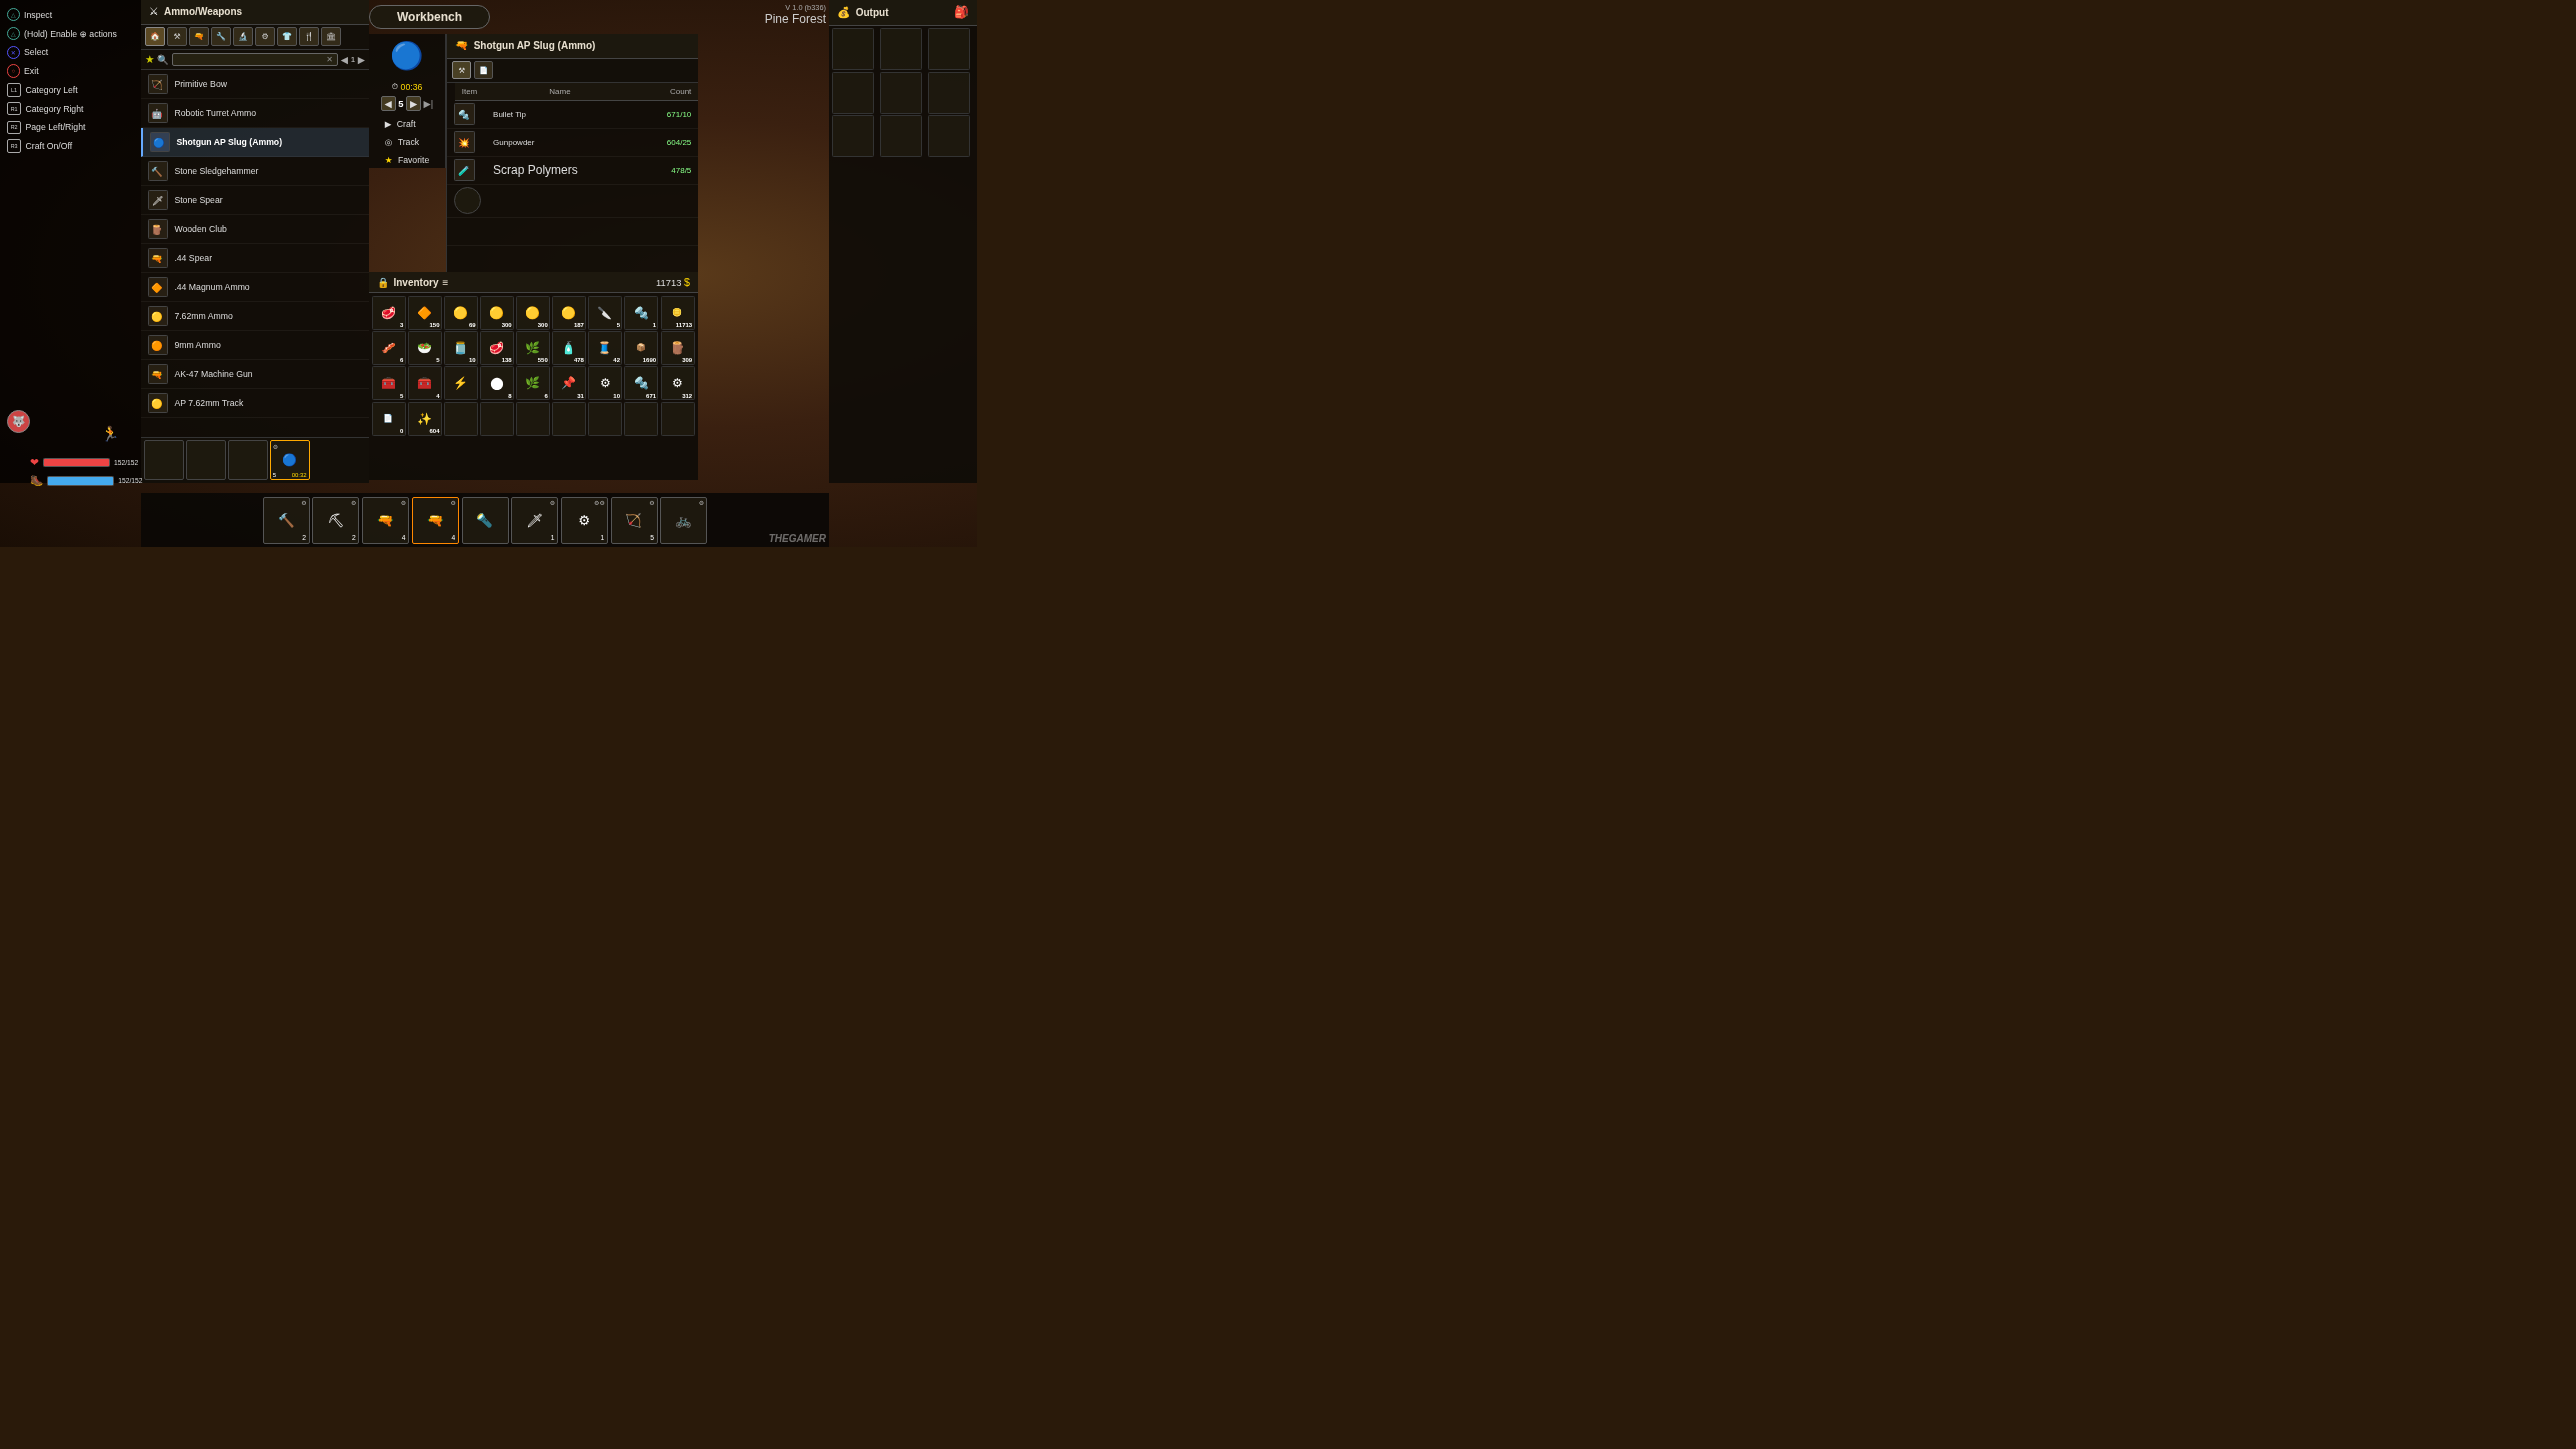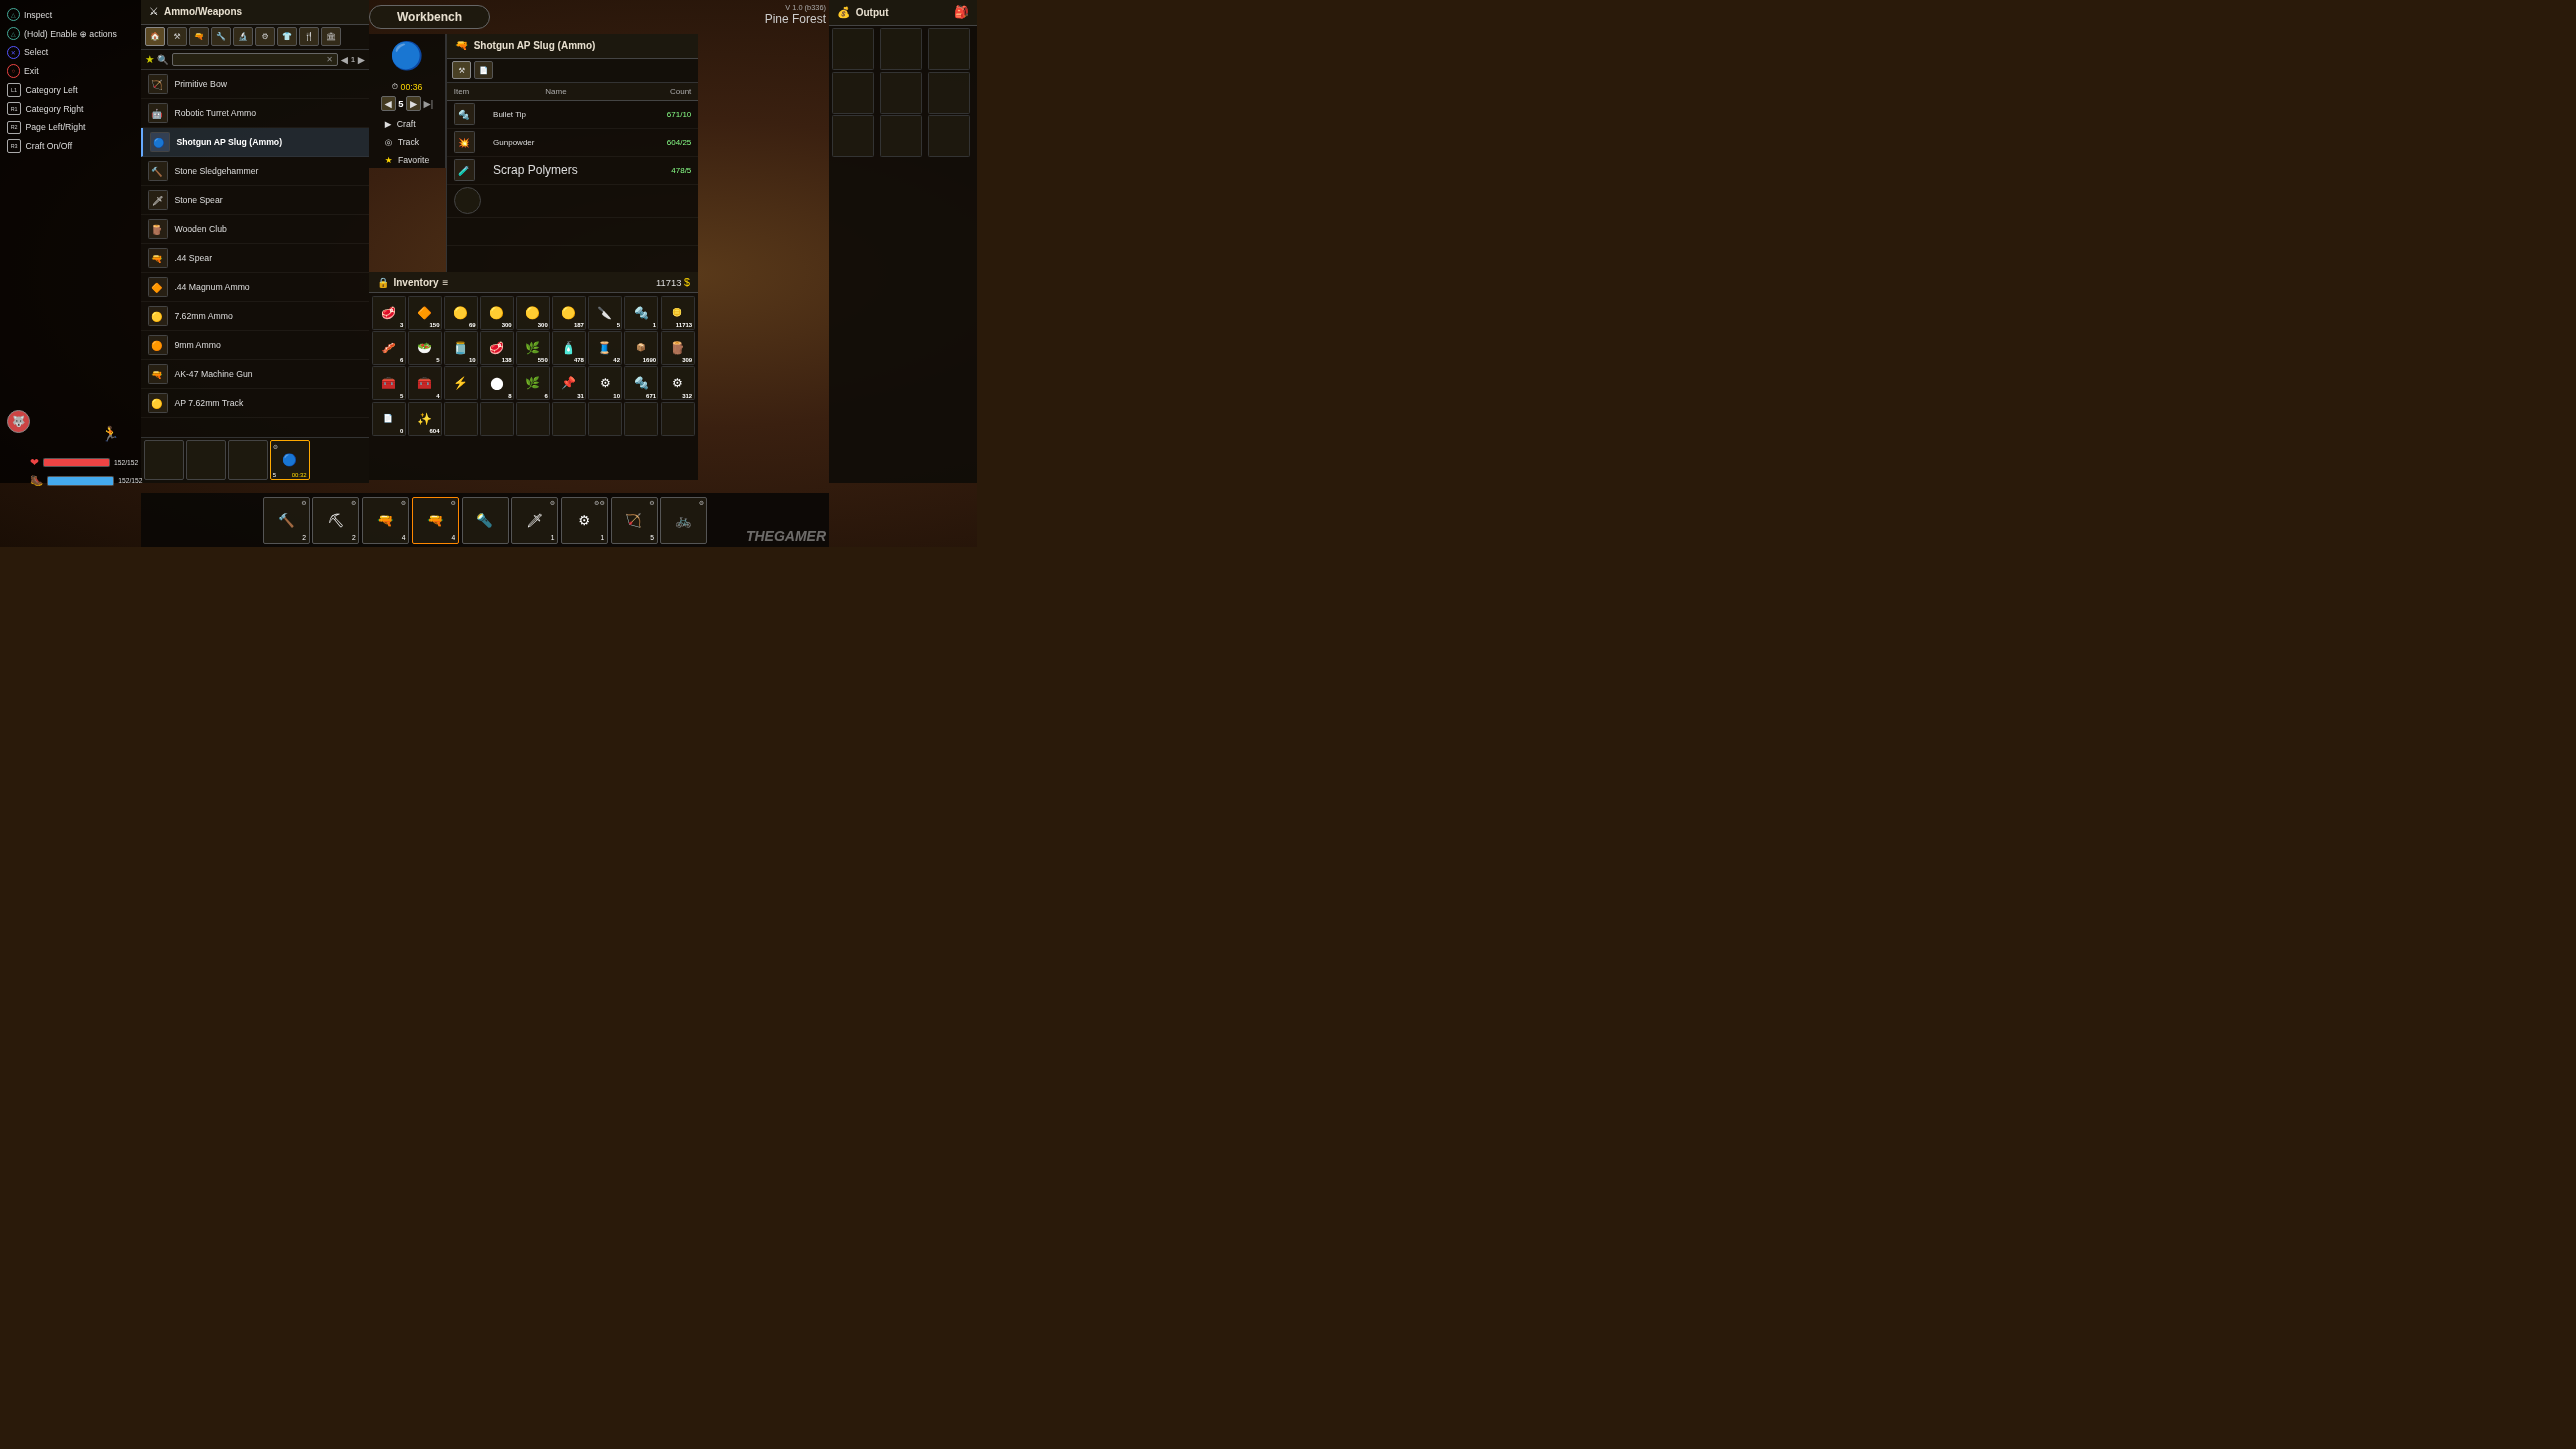--- a/index.html
+++ b/index.html
@@ -426,21 +426,21 @@
       justify-content: center;
       font-size: 10.7px;
       z-index: 20;
     }
 
     
     .watermark {
       position: absolute;
       bottom: 3.4px;
       right: 151px;
-      font-size: 14px;
+      font-size: 10px;
       color: rgba(255,255,255,0.4);
       font-weight: bold;
       z-index: 20;
       font-style: italic;
     }
 
     
     .queue-slots {
       display: flex;
       padding: 2.7px;
@@ -689,21 +689,21 @@
     <div style="display:flex;align-items:center;gap:5.4px;padding:5.4px 8px;background:rgba(30,25,15,0.95);border-bottom:0.7px solid #444;">
       <span style="font-size:10.7px;">🔫</span>
       <span style="font-size:10px;font-weight:bold;color:#e8e0d0;">Shotgun AP Slug (Ammo)</span>
     </div>
 
     <div style="display:flex;padding:2.7px 5.4px;gap:2.7px;background:rgba(20,16,10,0.9);border-bottom:0.7px solid #333;">
       <div style="width:19px;height:17.4px;background:rgba(80,70,40,0.9);border:0.7px solid #888;border-radius:2px;display:flex;align-items:center;justify-content:center;font-size:7.4px;color:#ddd;">⚒</div>
       <div style="width:19px;height:17.4px;background:rgba(60,50,30,0.8);border:0.7px solid #555;border-radius:2px;display:flex;align-items:center;justify-content:center;font-size:7.4px;color:#ccc;">📄</div>
     </div>
 
-    <div style="display:grid;grid-template-columns:34px 1fr 67px;padding:4px 6.7px;background:rgba(30,25,15,0.8);border-bottom:0.7px solid #444;font-size:8px;color:#aaa;">
+    <div style="display:grid;grid-template-columns:34px 1fr 67px;padding:4px 6.7px;background:rgba(30,25,15,0.8);border-bottom:0.7px solid #444;font-size:8px;color:#aaa;margin-left:8px;">
       <span>Item</span>
       <span style="text-align:center;">Name</span>
       <span style="text-align:right;">Count</span>
     </div>
 
     <div style="display:grid;grid-template-columns:34px 1fr 67px;padding:2.7px 6.7px;border-bottom:0.7px solid rgba(255,255,255,0.05);align-items:center;min-height:28px;">
       <div style="width:21.5px;height:21.5px;background:rgba(60,50,30,0.5);border:0.7px solid #444;border-radius:1.3px;display:flex;align-items:center;justify-content:center;font-size:9.4px;">🔩</div>
       <span style="font-size:8px;color:#ddd;padding-left:5.4px;">Bullet Tip</span>
       <span style="font-size:8px;color:#8f8;text-align:right;">671/10</span>
     </div>

